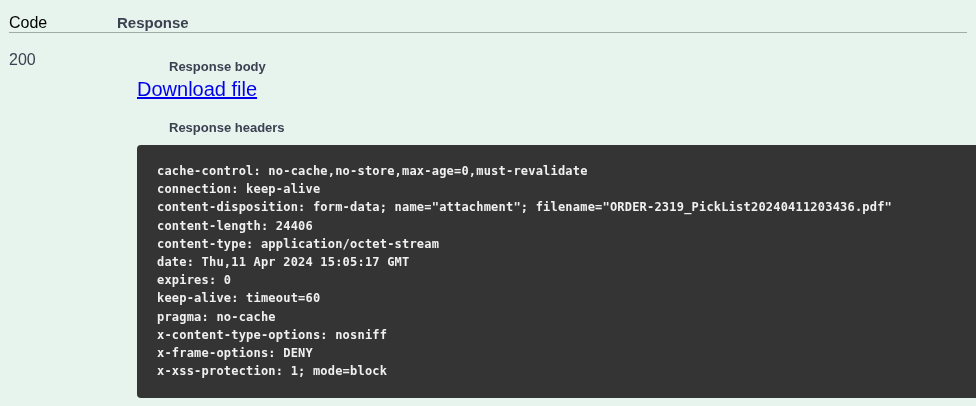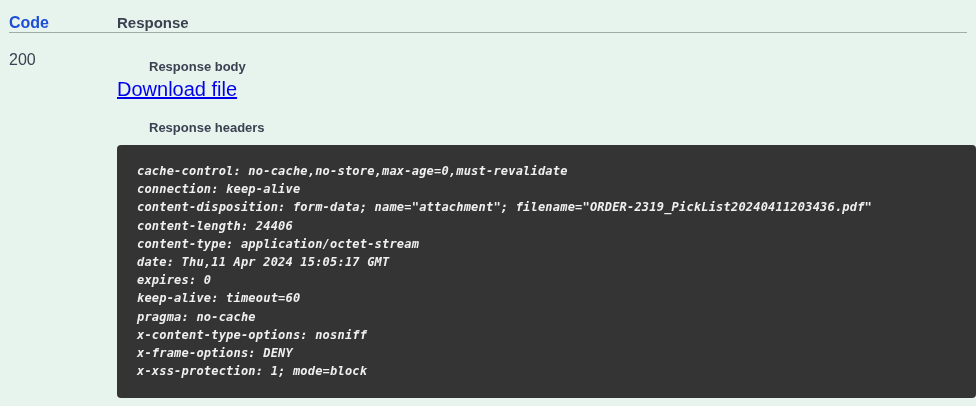--- a/index.html
+++ b/index.html
@@ -27,37 +27,38 @@
     padding: 13px 0 0 0;
     margin: 0 9px;
     border-bottom: 1px solid #9fada9;
     height: 33px;
     box-sizing: border-box;
   }
   .col-code {
     width: 108px;
     flex: 0 0 108px;
     font-size: 16px;
-    font-weight: bold;
-    color: #1d4ed8;
+    font-weight: normal;
+    color: #000000;
     line-height: 19px;
   }
   .col-details {
     flex: 1 1 auto;
     font-size: 15px;
     font-weight: bold;
     color: #3b4151;
     line-height: 19px;
   }
   
   .resp-row {
     display: flex;
     align-items: flex-start;
     margin: 0 0 0 9px;
     padding-top: 17px;
+    gap: 20px;
   }
   .resp-code {
     width: 108px;
     flex: 0 0 108px;
     font-size: 16px;
     font-weight: 400;
     color: #3b4151;
     line-height: 20px;
     padding-top: 0;
   }
@@ -103,21 +104,20 @@
     font-size: 12px;
     font-weight: bold;
     line-height: 18.2px;
     color: #f0f0f0;
     white-space: pre;
     letter-spacing: 0.2px;
   }
   .code-line {
     display: block;
     white-space: pre;
-    font-style: italic;
   }
 </style>
 </head>
 <body>
 
 <div class="responses-wrapper">
 
   <div class="resp-head">
     <div class="col-code">Code</div>
     <div class="col-details">Response</div>

